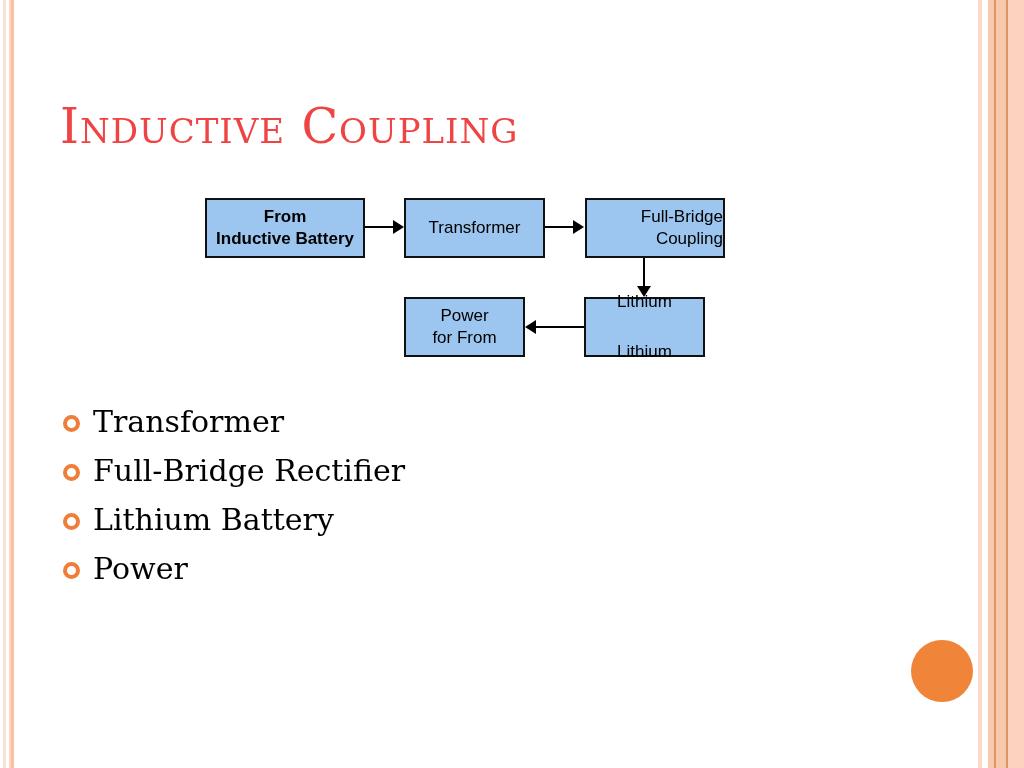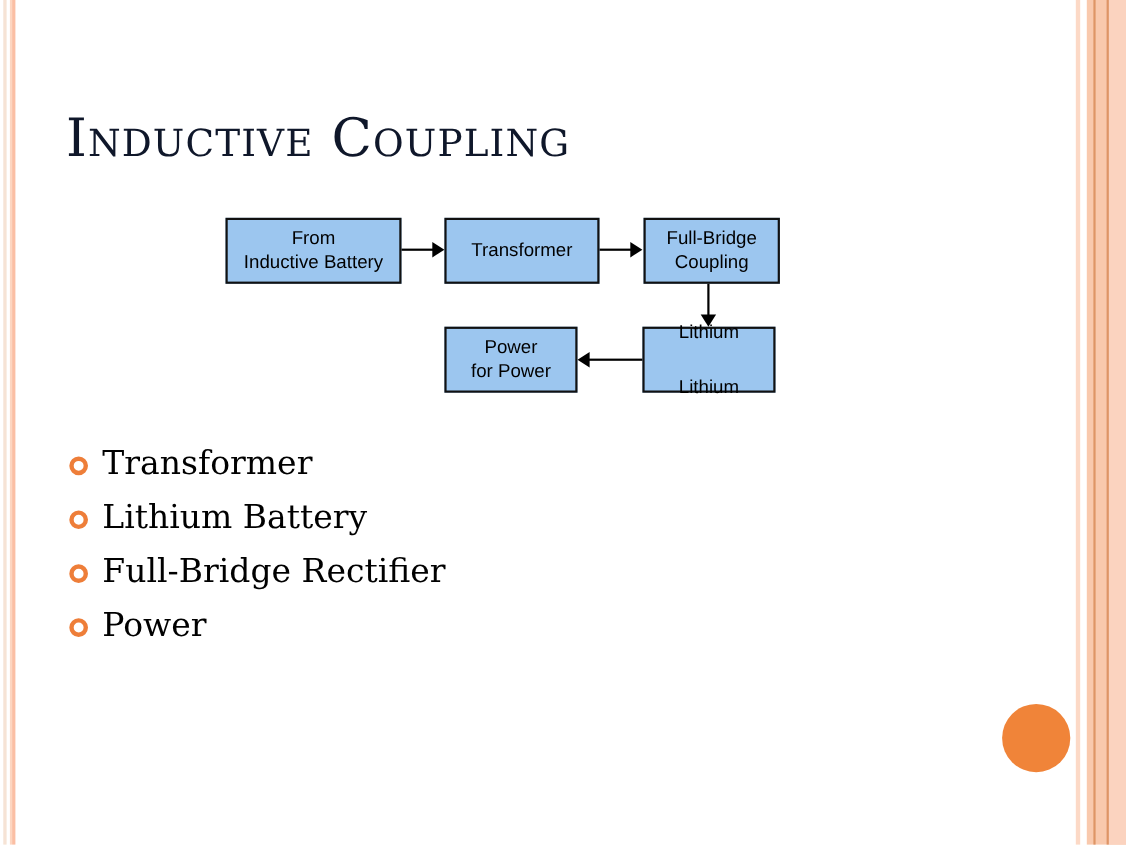--- a/index.html
+++ b/index.html
@@ -30,43 +30,43 @@
 
   
   #title {
     position: absolute;
     left: 60px;
     top: 98px;
     font-family: "DejaVu Serif", serif;
     font-size: 48px;
     font-variant: small-caps;
     letter-spacing: 1px;
-    color: #0f172a;
+    color: #ef4444;
     white-space: nowrap;
   }
 
   
   .fbox {
     position: absolute;
     box-sizing: border-box;
     background: #9cc6ef;
     border: 2px solid #111111;
     display: flex;
     flex-direction: column;
     justify-content: center;
     align-items: center;
     text-align: center;
     font-family: "Liberation Sans", sans-serif;
     font-size: 17px;
     line-height: 1.28;
     color: #000;
   }
-  #box-from        { left: 205px; top: 198px; width: 160px; height: 60px; }
+  #box-from        { left: 205px; top: 198px; width: 160px; height: 60px; font-weight: bold; }
   #box-transformer { left: 404px; top: 198px; width: 141px; height: 60px; }
-  #box-rectifier   { left: 585px; top: 198px; width: 124px; height: 60px; }
+  #box-rectifier   { left: 585px; top: 198px; width: 140px; height: 60px; align-items: flex-end; }
   #box-power       { left: 404px; top: 297px; width: 121px; height: 60px; }
   #box-battery     { left: 584px; top: 297px; width: 121px; height: 60px; gap: 28px; }
 
   .aline { position: absolute; background: #000; }
   .a1-line { left: 365px; top: 226px; width: 29px; height: 2px; }
   .a2-line { left: 545px; top: 226px; width: 29px; height: 2px; }
   .v-line  { left: 643px; top: 258px; width: 2px;  height: 29px; }
   .a3-line { left: 535px; top: 326px; width: 49px; height: 2px; }
 
   .ahead { position: absolute; width: 0; height: 0; }
@@ -143,21 +143,21 @@
   <div class="fbox" id="box-transformer">
     <div>Transformer</div>
     <div></div>
   </div>
   <div class="fbox" id="box-rectifier">
     <div>Full-Bridge</div>
     <div>Coupling</div>
   </div>
   <div class="fbox" id="box-power">
     <div>Power</div>
-    <div>for Power</div>
+    <div>for From</div>
   </div>
   <div class="fbox" id="box-battery">
     <div>Lithium</div>
     <div>Lithium</div>
   </div>
 
   <div class="aline a1-line"></div>
   <div class="ahead head-right a1-head"></div>
   <div class="aline a2-line"></div>
   <div class="ahead head-right a2-head"></div>
@@ -166,25 +166,25 @@
   <div class="aline a3-line"></div>
   <div class="ahead head-left a3-head"></div>
 
   <ul id="bullets">
     <li>
       <span class="ring"></span>
       <span class="bullet-text">Transformer</span>
     </li>
     <li>
       <span class="ring"></span>
-      <span class="bullet-text">Lithium Battery</span>
+      <span class="bullet-text">Full-Bridge Rectifier</span>
     </li>
     <li>
       <span class="ring"></span>
-      <span class="bullet-text">Full-Bridge Rectifier</span>
+      <span class="bullet-text">Lithium Battery</span>
     </li>
     <li>
       <span class="ring"></span>
       <span class="bullet-text">Power</span>
     </li>
   </ul>
 
   <div id="accent-circle"></div>
 
 </div>

